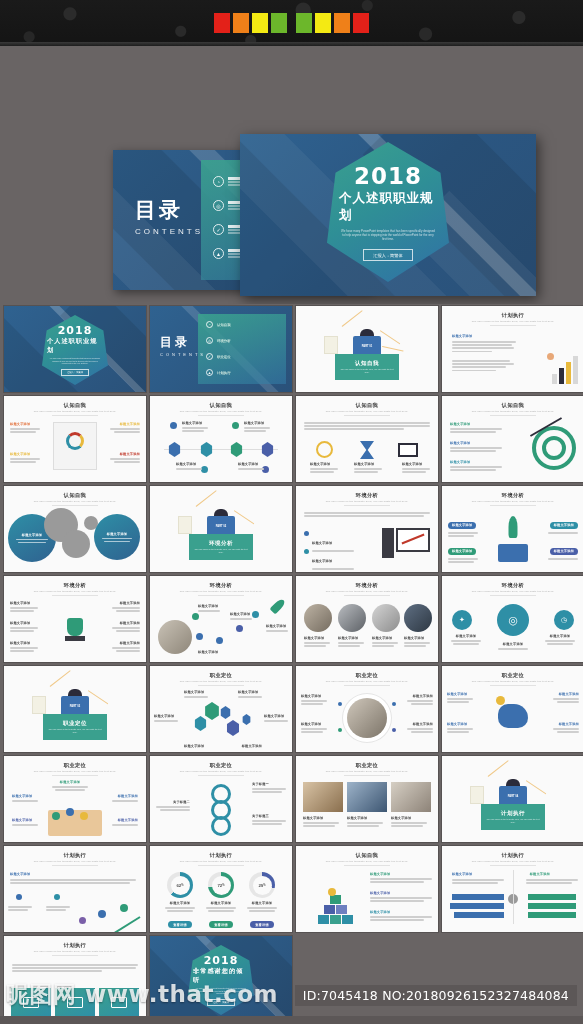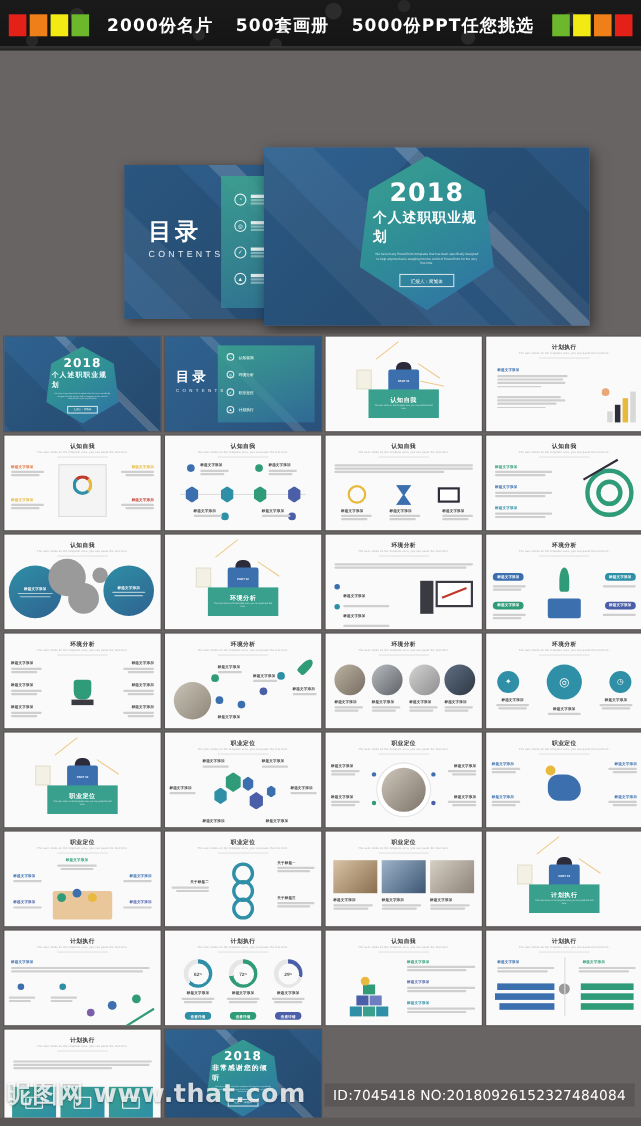--- a/index.html
+++ b/index.html
@@ -136,25 +136,20 @@
 </style>
 </head>
 <body>
 
 <div class="banner">
   <div class="swgrp">
     <i class="sq" style="background:#e32119"></i>
     <i class="sq" style="background:#ef8019"></i>
     <i class="sq" style="background:#f4ea13"></i>
     <i class="sq" style="background:#6cb72b"></i>
-  </div>
-  <div class="banner-text">
-    <span>2000份名片</span>
-    <span>500套画册</span>
-    <span>5000份PPT任您挑选</span>
   </div>
   <div class="swgrp">
     <i class="sq" style="background:#6cb72b"></i>
     <i class="sq" style="background:#f4ea13"></i>
     <i class="sq" style="background:#ef8019"></i>
     <i class="sq" style="background:#e32119"></i>
   </div>
 </div>
 
 <div class="hero">

